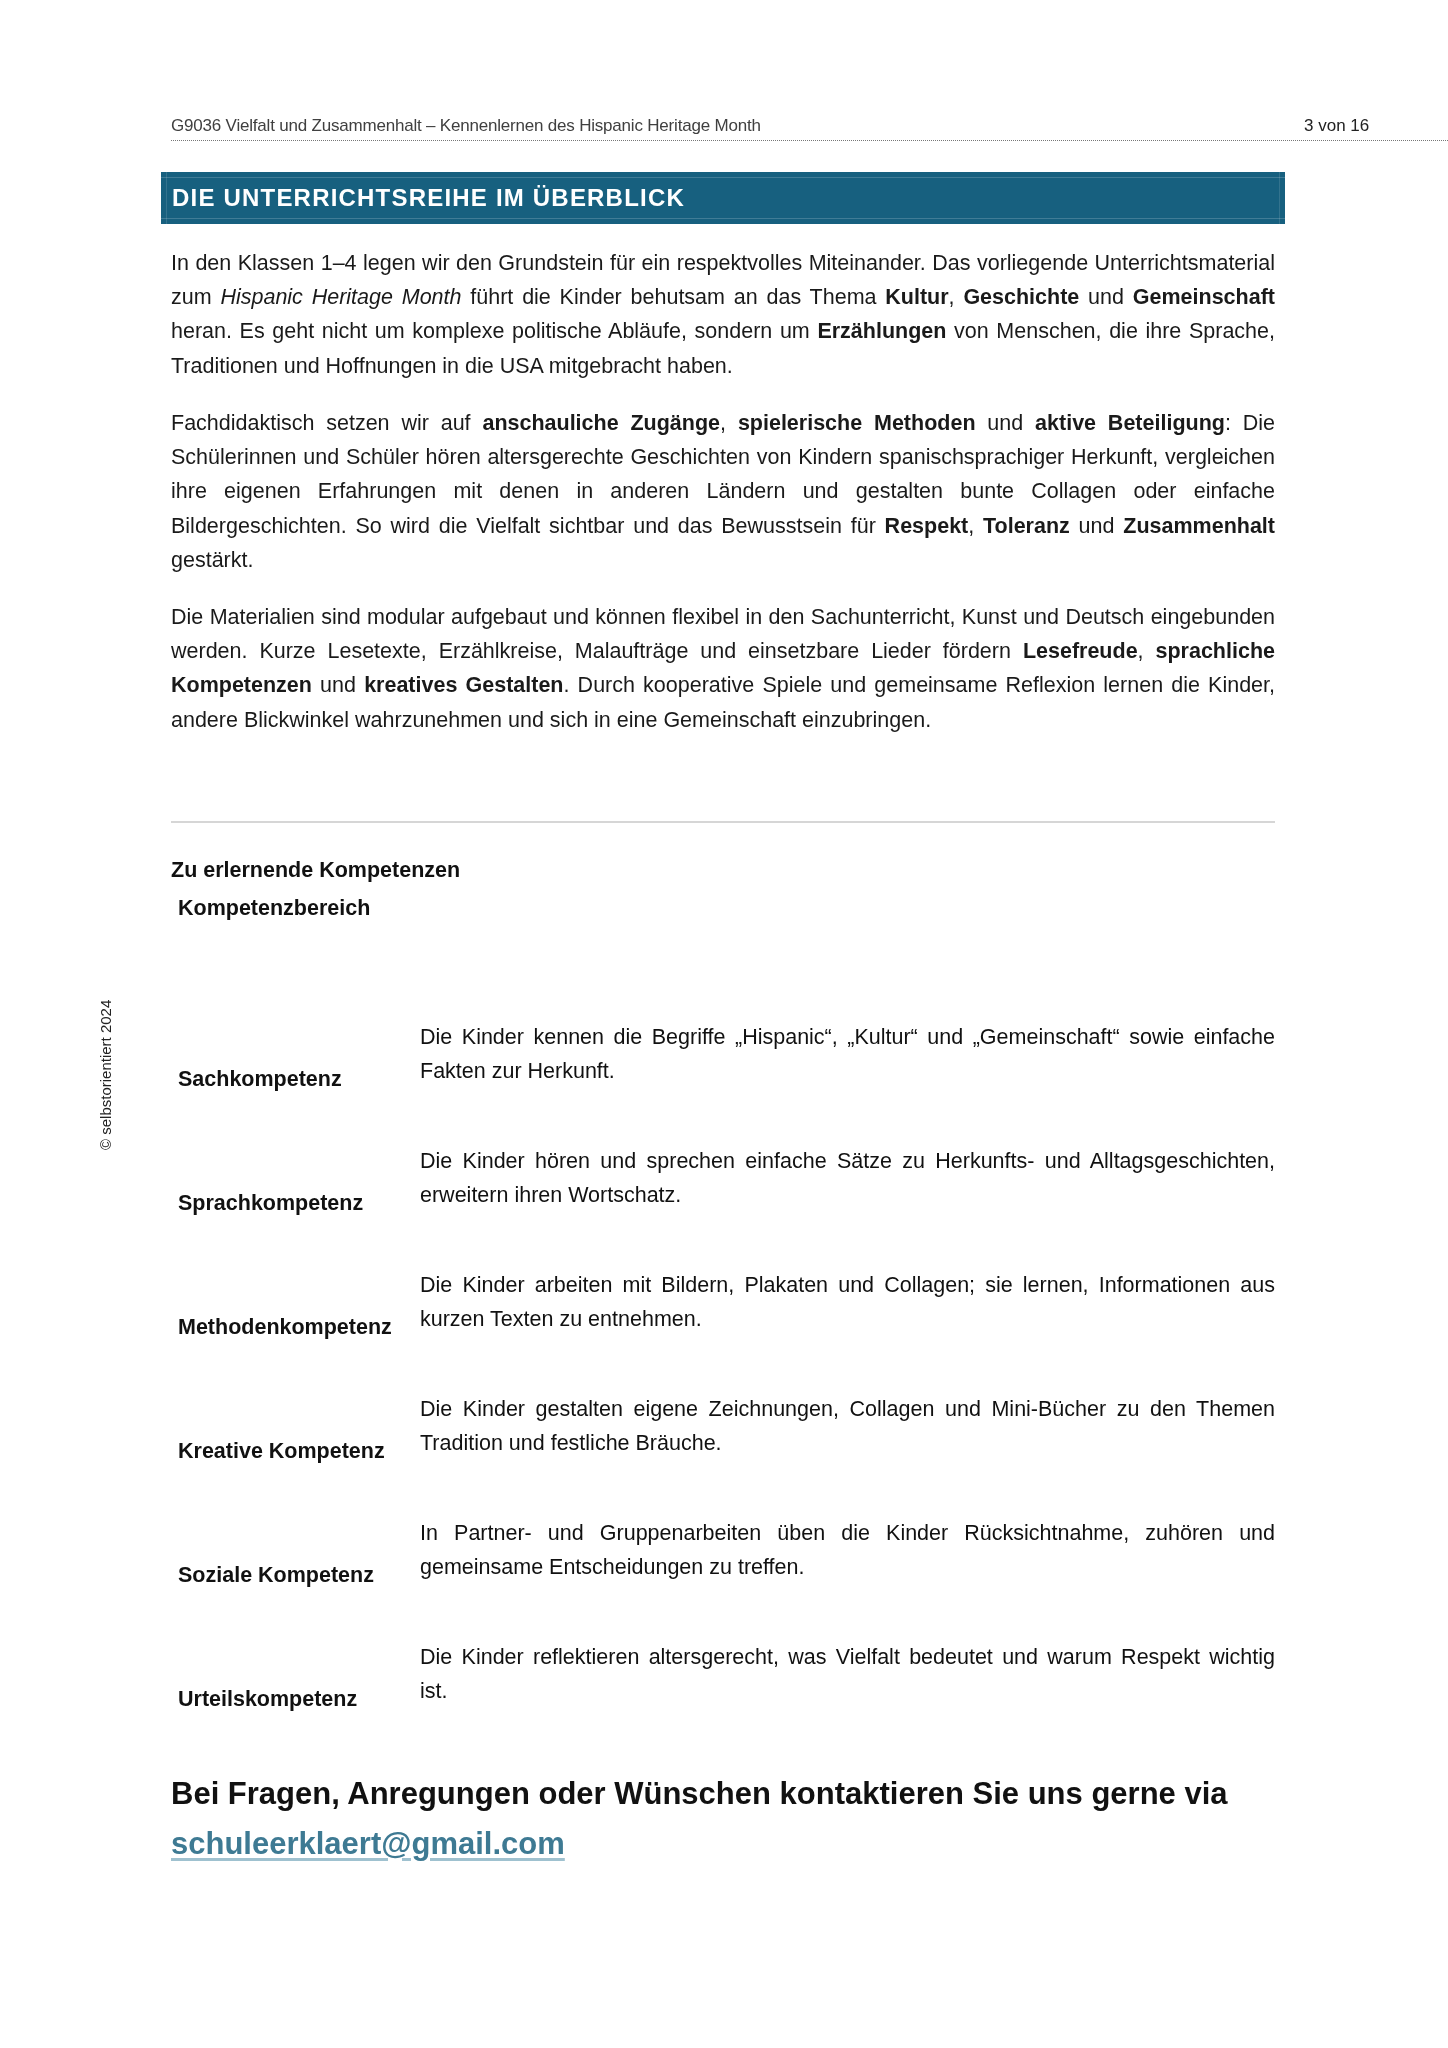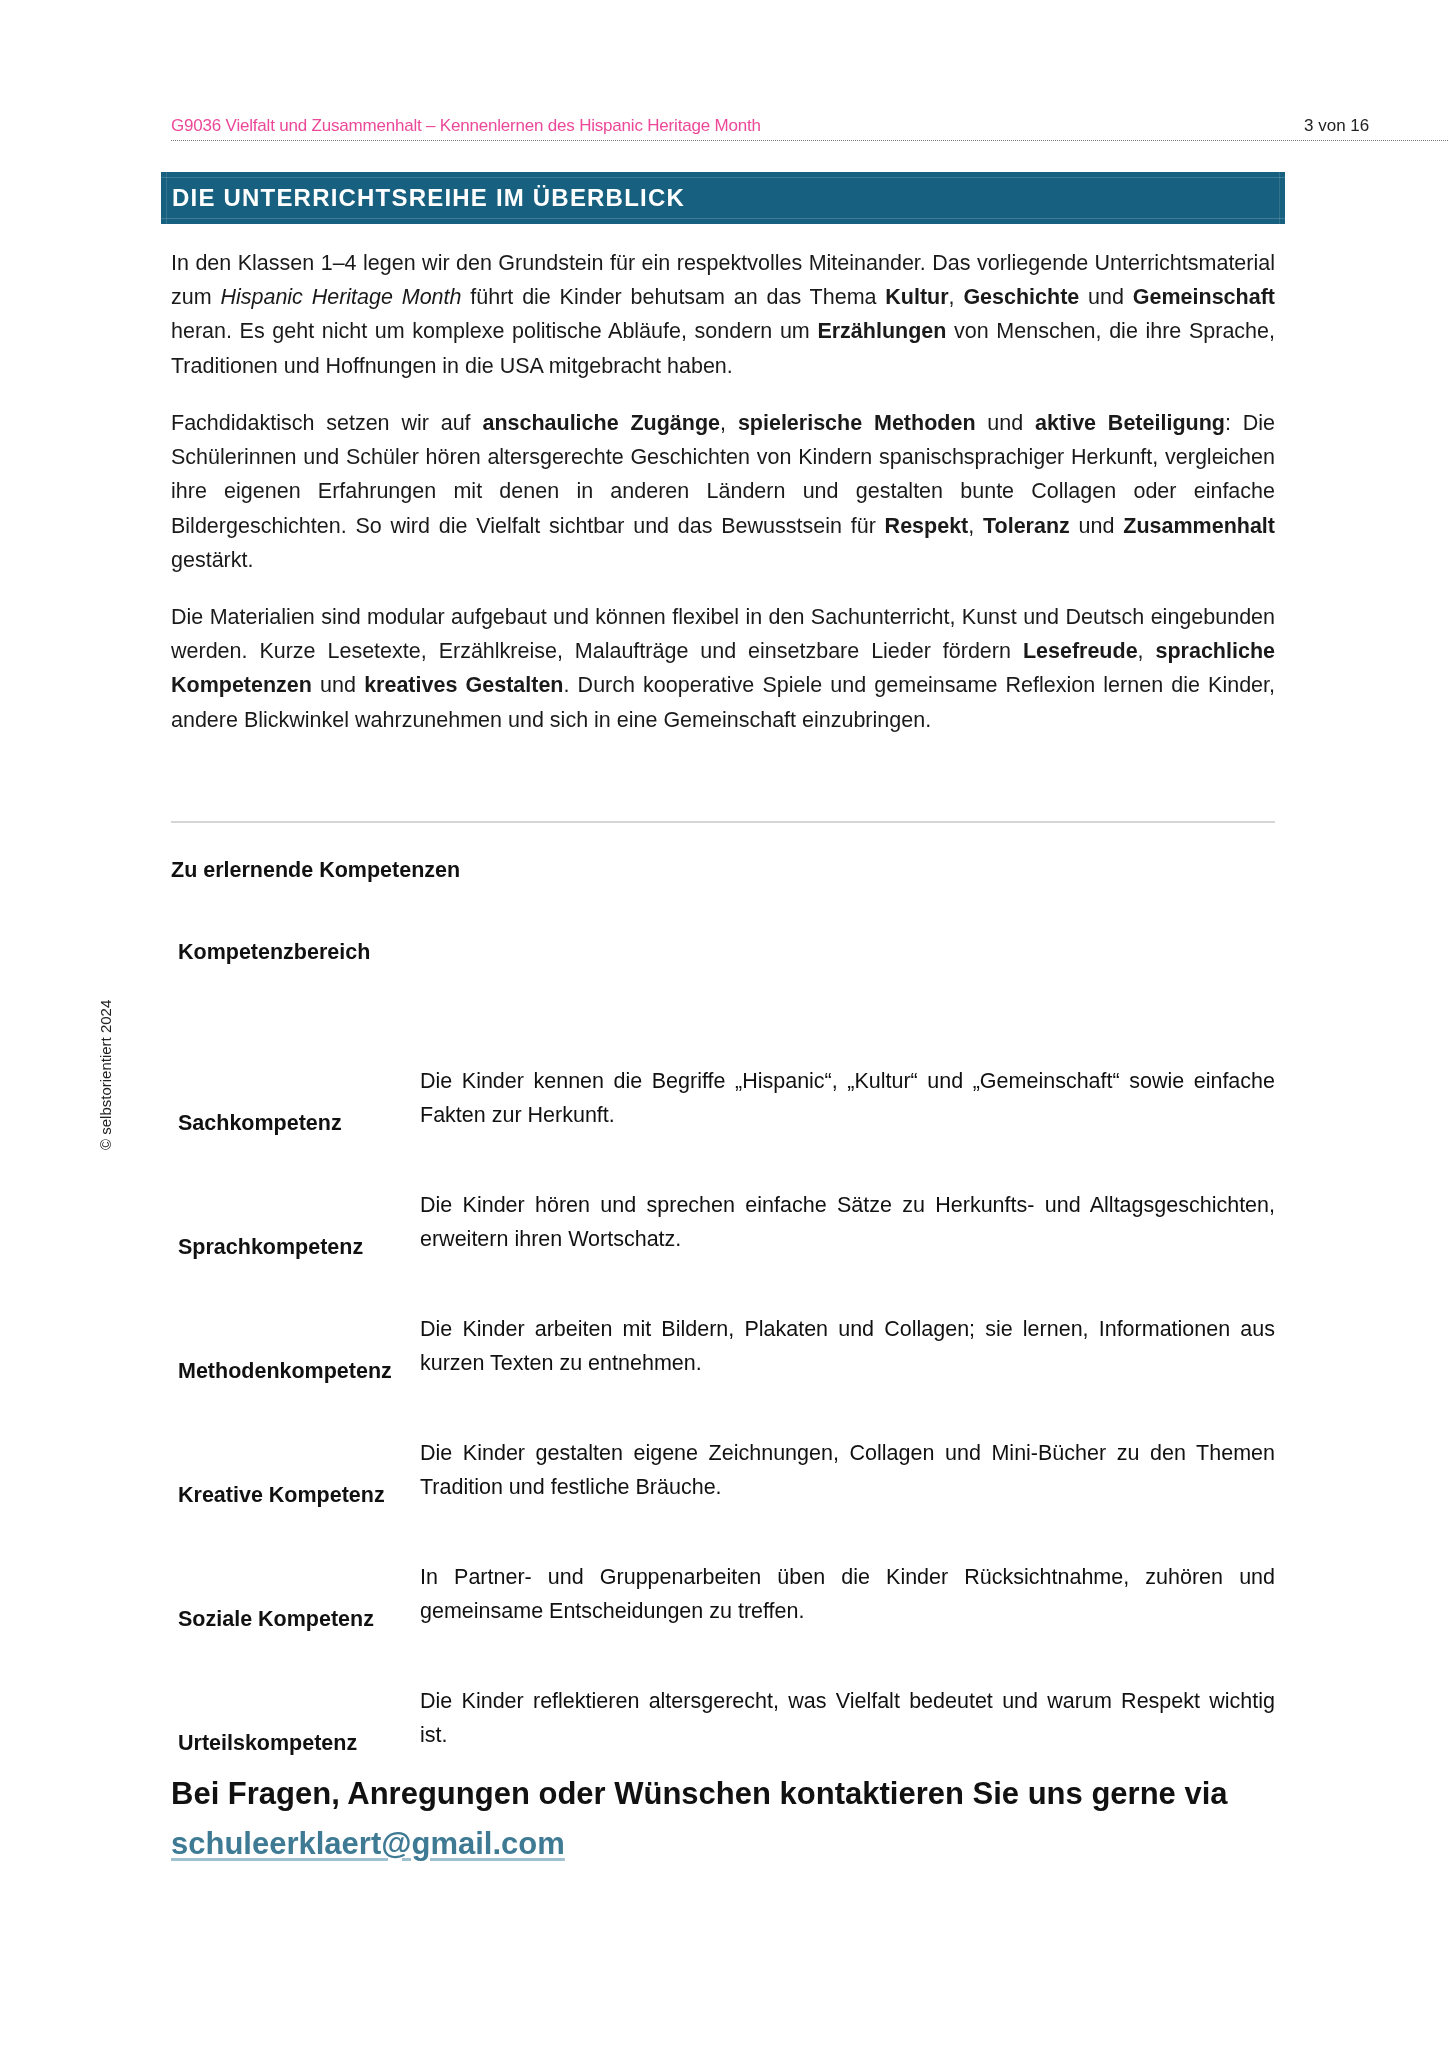--- a/index.html
+++ b/index.html
@@ -1,19 +1,19 @@
 <!DOCTYPE html>
 <html><head>
 <meta charset="utf-8">
 <style>
   html, body { margin:0; padding:0; background:#ffffff; }
   body { width:1448px; height:2048px; position:relative; overflow:hidden;
          font-family:"Liberation Sans", sans-serif; color:#111; }
   .page-header { position:absolute; left:171px; top:114px; width:1277px; height:28px; }
-  .header-title { position:absolute; left:0; top:2px; font-size:17px; color:#ec4899; letter-spacing:-0.2px; }
+  .header-title { position:absolute; left:0; top:2px; font-size:17px; color:#404040; letter-spacing:-0.2px; }
   .header-page { position:absolute; left:1133px; top:2px; font-size:17px; color:#222; }
   .header-rule { position:absolute; left:0; right:0; top:26px; border-top:1px dotted #777; }
 
   .banner { position:absolute; left:161px; top:172px; width:1124px; height:52px;
             background:#17607f; box-sizing:border-box; }
   .banner .inner-h1 { position:absolute; left:0; right:0; top:5px; border-top:1px solid rgba(255,255,255,0.18); }
   .banner .inner-h2 { position:absolute; left:0; right:0; bottom:5px; border-top:1px solid rgba(255,255,255,0.18); }
   .banner .inner-v1 { position:absolute; top:0; bottom:0; left:5px; border-left:1px solid rgba(255,255,255,0.12); }
   .banner .inner-v2 { position:absolute; top:0; bottom:0; right:5px; border-left:1px solid rgba(255,255,255,0.12); }
   .banner-title { position:absolute; left:11px; top:12px; font-size:24px; font-weight:bold;
@@ -21,21 +21,21 @@
 
   .content { position:absolute; left:171px; width:1104px; }
   .para { font-size:21.5px; line-height:34.2px; text-align:justify; margin:0; color:#1a1a1a; }
   #p1 { top:246px; }
   #p2 { top:406px; }
   #p3 { top:600px; }
 
   .sep { position:absolute; left:171px; top:821px; width:1104px; border-top:2px solid #d6d6d6; }
   .section-heading { position:absolute; left:171px; top:858px; font-size:21.5px; font-weight:bold;text-align:right; }
 
-  .komp-table { position:absolute; left:171px; top:940px; width:1104px; }
+  .komp-table { position:absolute; left:171px; top:896px; width:1104px; }
   .komp-head { position:relative; height:40px; }
   .col1 { position:absolute; left:7px; font-weight:bold; font-size:21.5px; }
   .col2 { position:absolute; left:249px; width:855px; font-size:21.5px; line-height:34px; text-align:justify; }
   .komp-head .col2 { font-weight:bold; }
   .komp-row { position:relative; height:124px; }
   .komp-row .col1 { top:47px; }
   .komp-row .col2 { top:0; }
 
   .contact { position:absolute; left:171px; top:1776px; font-size:31px; font-weight:bold; color:#111; }
   .email { position:absolute; left:171px; top:1826px; font-size:31px; font-weight:bold;

